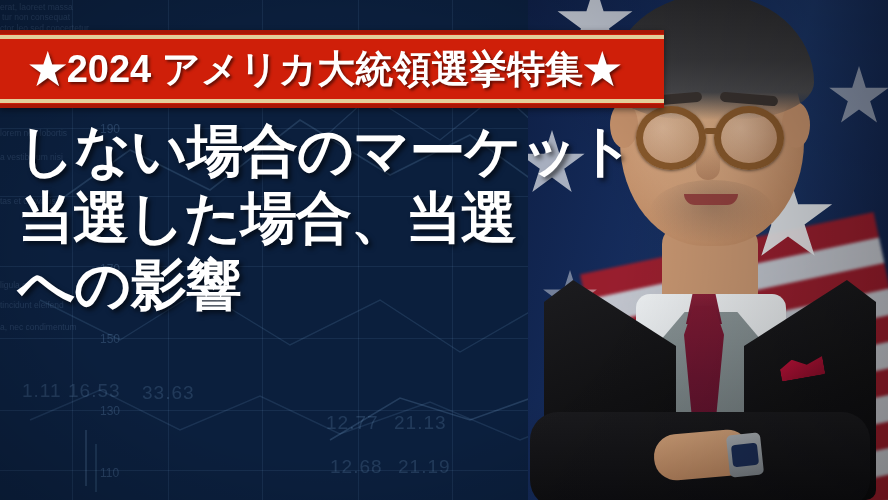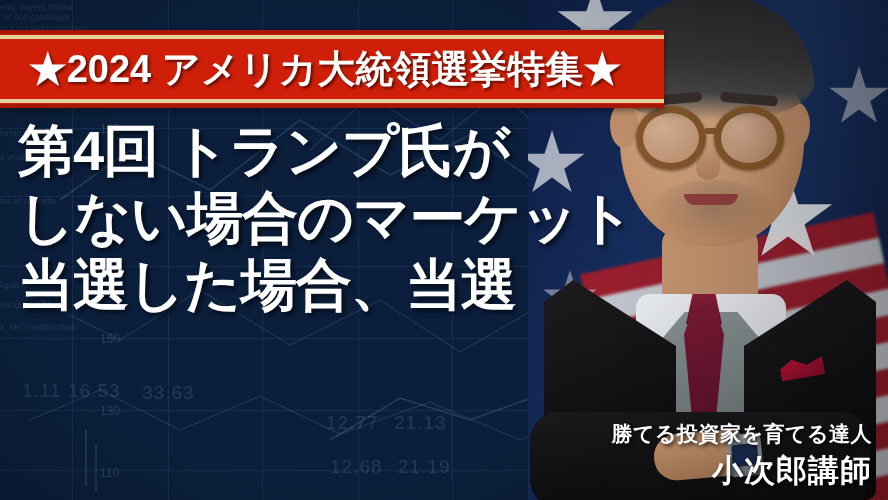--- a/index.html
+++ b/index.html
@@ -267,23 +267,19 @@
 
   <div class="vignette"></div>
 
   <div class="banner">
     <div class="banner-rule top"></div>
     <div class="banner-rule bot"></div>
     <div class="banner-text">★2024 アメリカ大統領選挙特集★</div>
   </div>
 
   <div class="headline">
-    <span class="ln">第4回 トランプ氏が</span>
     <span class="ln">しない場合のマーケット</span>
     <span class="ln">当選した場合、当選</span>
-  </div>
-
-  <div class="credit">
-    <div class="tagline">勝てる投資家を育てる達人</div>
-    <div class="name">小次郎講師</div>
-  </div>
+    <span class="ln">への影響</span>
+  </div>
+
 
 </div>
 
 </body></html>

